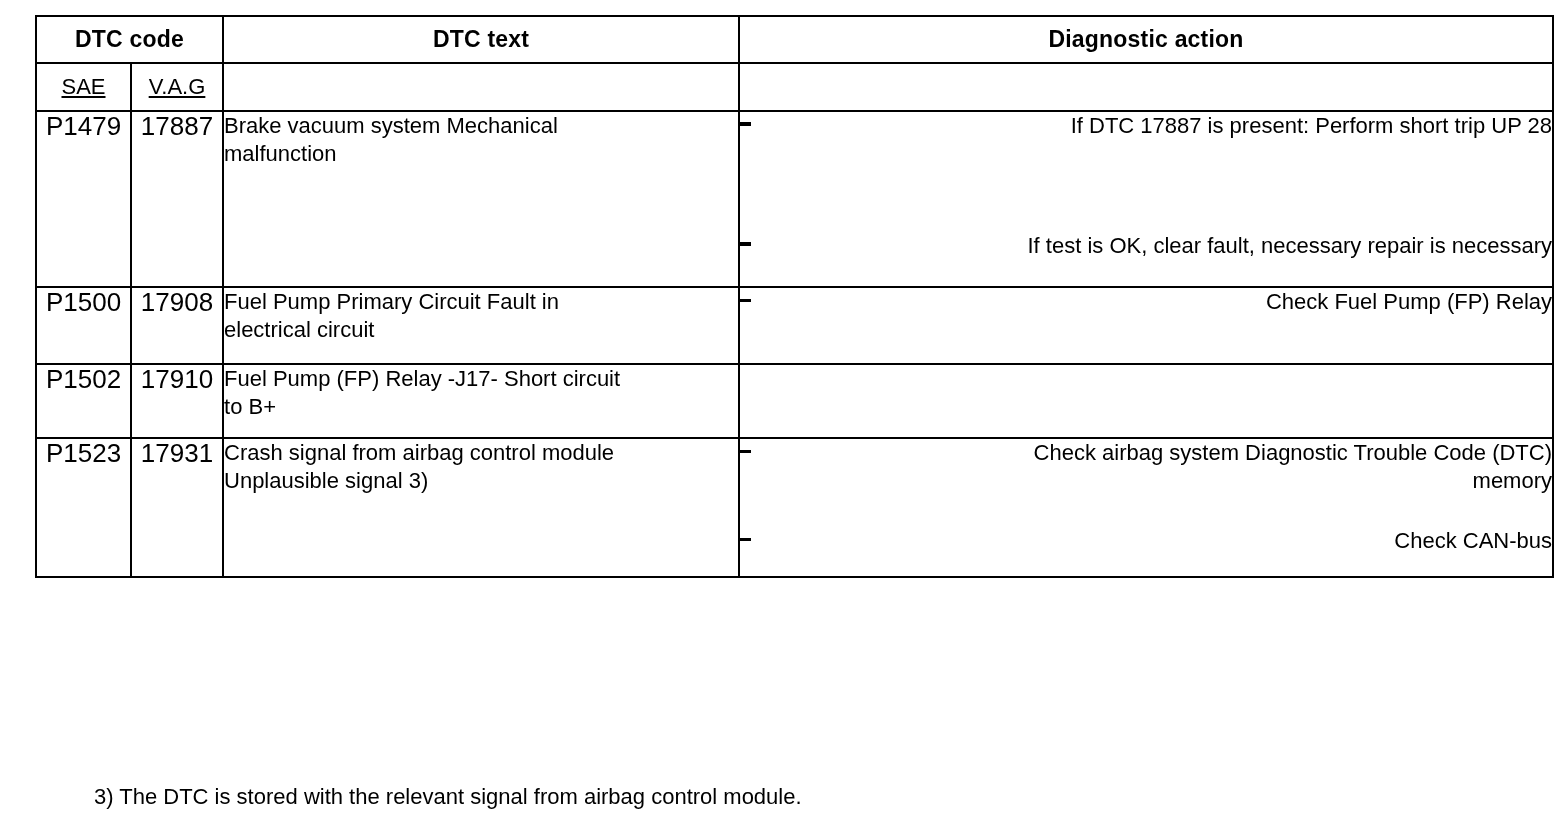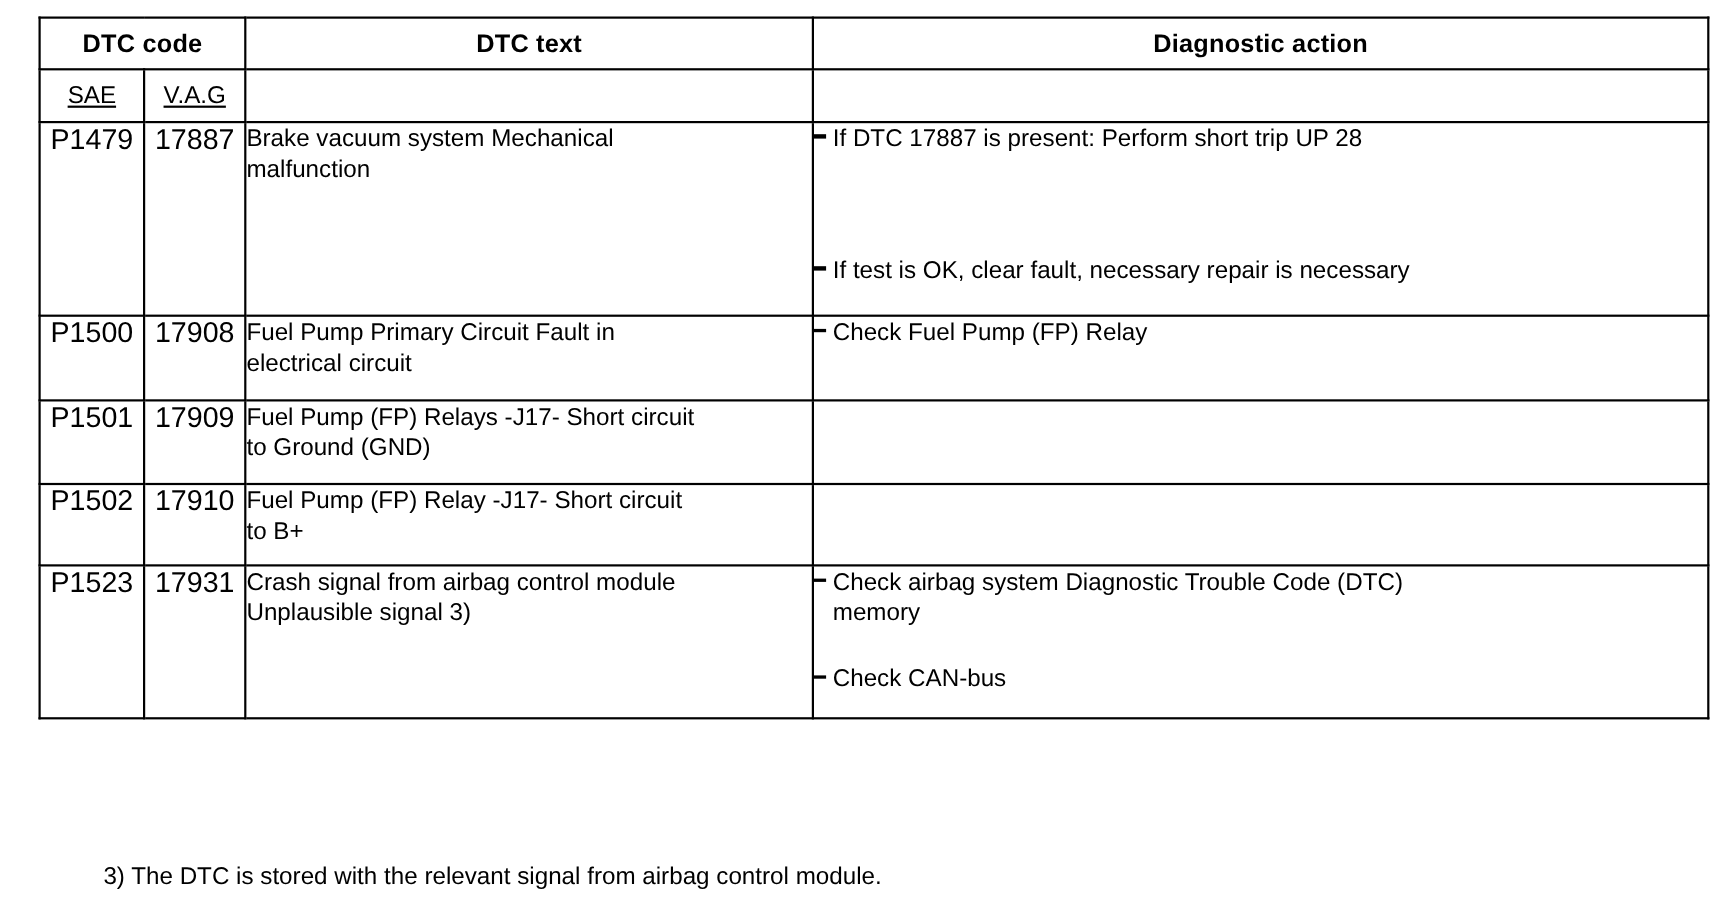--- a/index.html
+++ b/index.html
@@ -88,20 +88,21 @@
     line-height: 28px;
     padding: 7px 8px 4px 60px;
   }
 
   
   .bullet {
     position: relative;
     display: block;
     padding-left: 17px;
     margin: 0;
+    text-align: right;
   }
   .bullet .dash {
     position: absolute;
     left: 0;
     top: 10px;
     width: 11px;
     height: 4px;
     background: #000000;
   }
   .bullet .btext { display: block; }
@@ -198,29 +199,20 @@
         <td class="cell-action pad-top-1500">
           <span class="bullet thin-dash">
             <span class="dash"></span>
             <span class="btext">
               <span class="line">Check Fuel Pump (FP) Relay</span>
             </span>
           </span>
         </td>
       </tr>
 
-      <tr class="r-1501">
-        <td class="cell-code">P1501</td>
-        <td class="cell-code">17909</td>
-        <td class="cell-text">
-          <span class="line">Fuel Pump (FP) Relays -J17- Short circuit</span>
-          <span class="line">to Ground (GND)</span>
-        </td>
-        <td class="cell-action"></td>
-      </tr>
 
       <tr class="r-1502">
         <td class="cell-code">P1502</td>
         <td class="cell-code">17910</td>
         <td class="cell-text">
           <span class="line">Fuel Pump (FP) Relay -J17- Short circuit</span>
           <span class="line">to B+</span>
         </td>
         <td class="cell-action"></td>
       </tr>

